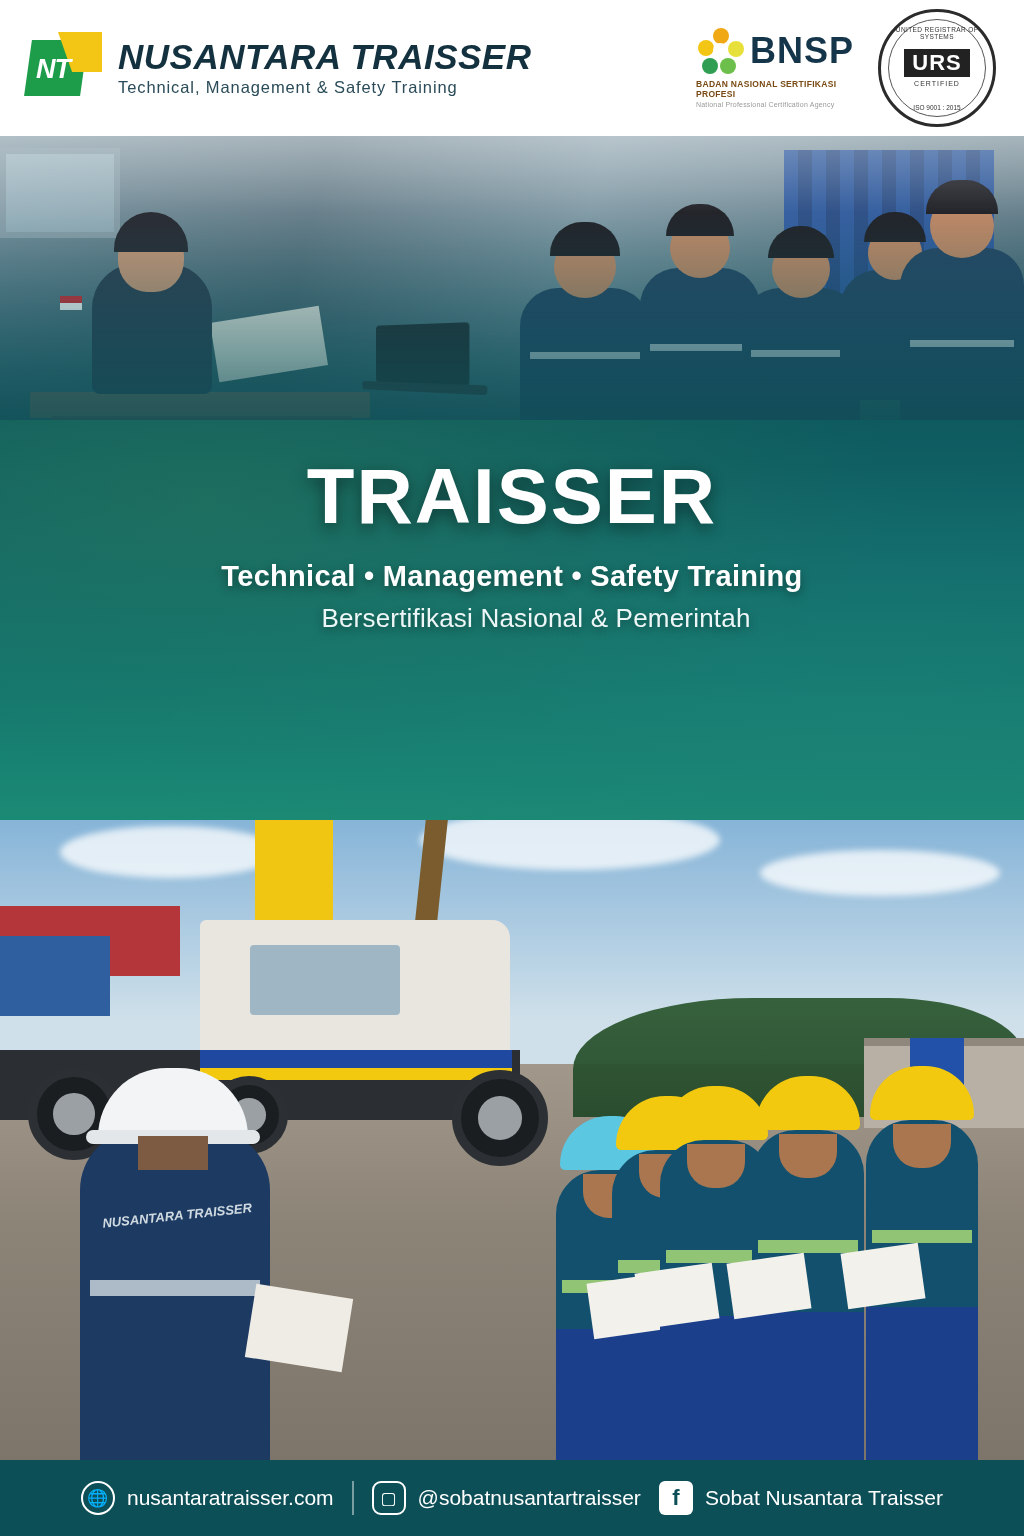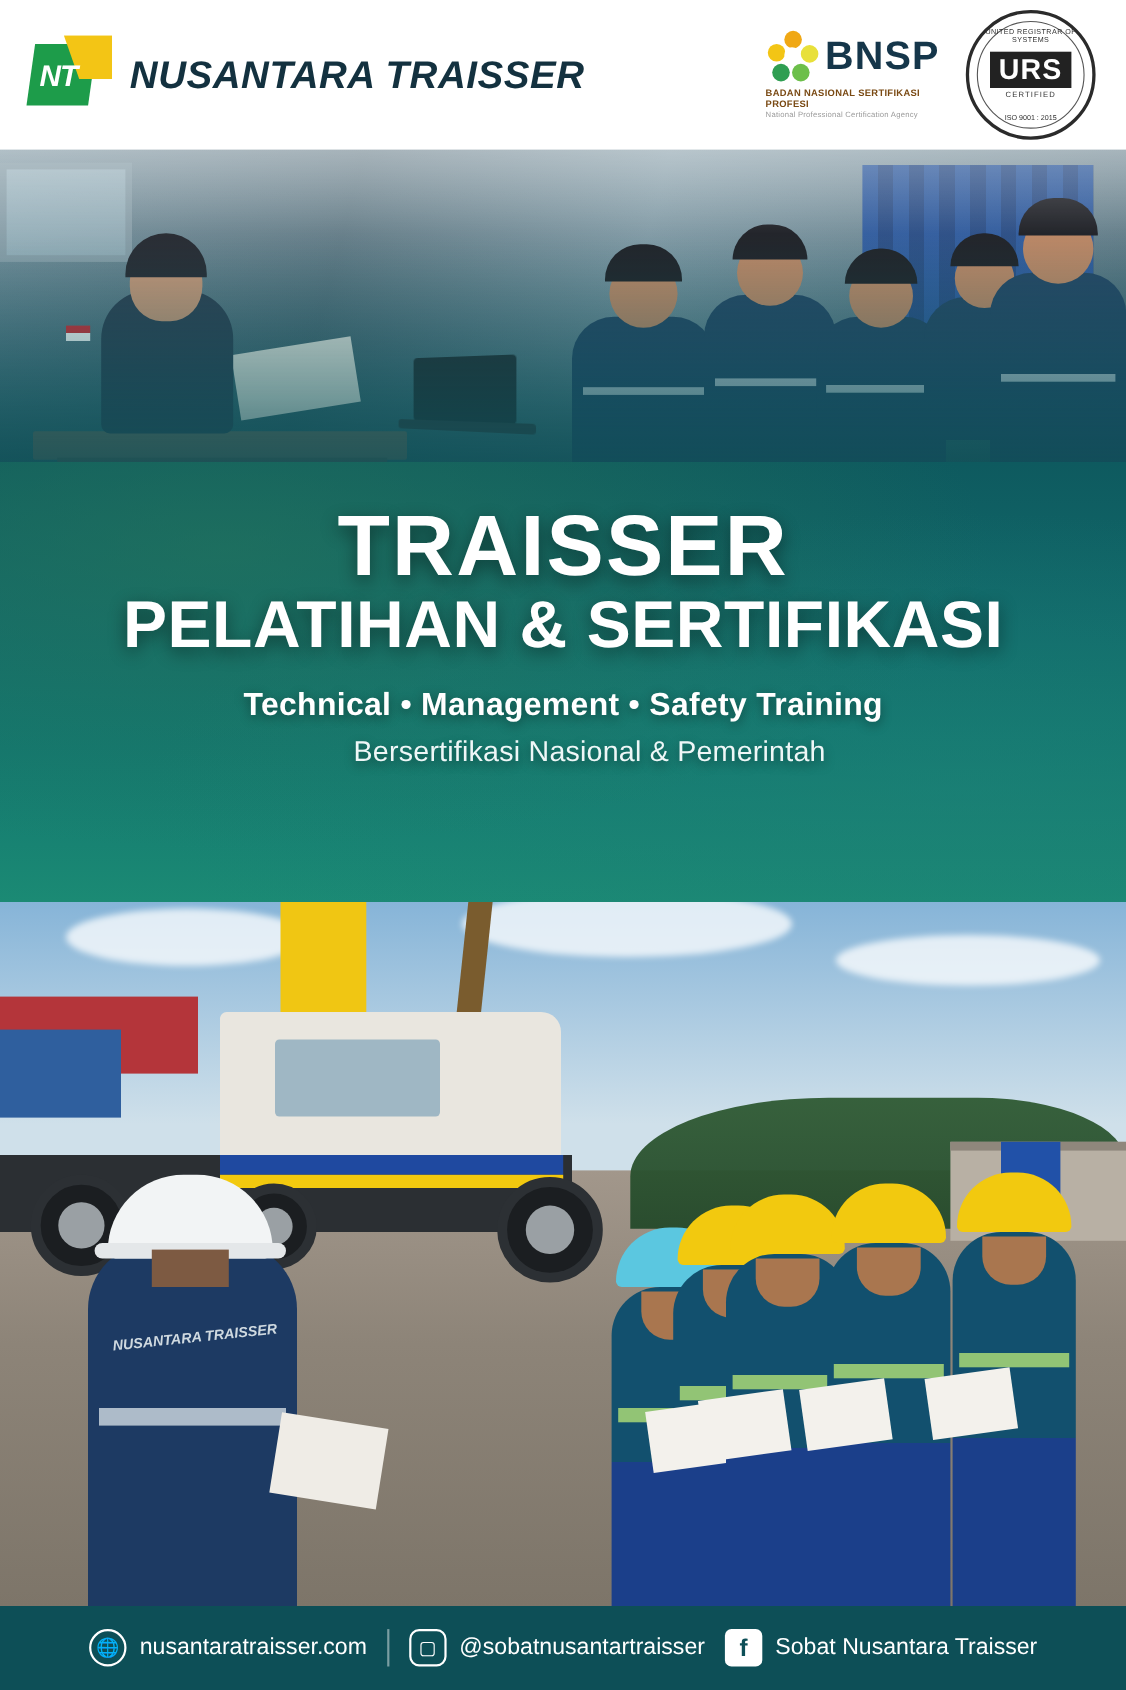--- a/index.html
+++ b/index.html
@@ -106,21 +106,21 @@
     content:"";
     position:absolute; inset:7px;
     border-radius:50%;
     border:1px solid #555;
   }
   .urs .urs-top {
     font-size:6.5px; color:#333; letter-spacing:0.4px;
     position:absolute; top:14px; width:100%; text-align:center;
   }
   .urs .urs-main {
-    font-size:26px; font-weight:bold; color:#1a1a1a; letter-spacing:1px;
+    font-size:22px; font-weight:bold; color:#1a1a1a; letter-spacing:1px;
     background:#222; color:#fff; padding:1px 8px;
   }
   .urs .urs-sub { font-size:7px; color:#333; margin-top:3px; letter-spacing:1px;}
   .urs .urs-bot { font-size:6.5px; color:#333; position:absolute; bottom:13px; width:100%; text-align:center;}
 
   
   .photo-top {
     position:absolute;
     top:130px; left:0; right:0; height:330px;
     background:
@@ -413,20 +413,21 @@
 
   <div class="header">
     <div class="brand">
       <div class="nt-mark">
         <div class="sq-green"></div>
         <div class="sq-yellow"></div>
         <div class="nt-text">NT</div>
       </div>
       <div class="brand-text">
         <div class="b-title">NUSANTARA TRAISSER</div>
+        <div class="b-sub">Technical, Management &amp; Safety Training</div>
       </div>
     </div>
 
     <div class="certs">
       <div class="bnsp">
         <div class="bnsp-row">
           <div class="bnsp-flower">
             <span></span>
               <span></span>
               <span></span>
@@ -486,21 +487,20 @@
       <div class="hr" style="top:-68px; width:72px; height:34px;"></div>
       <div class="stripe" style="top:92px;"></div>
     </div>
 
     <div class="band-fade"></div>
   </div>
 
   <div class="mid">
     <div class="mid-inner">
       <div class="t-program">TRAISSER</div>
-      <div class="t-pelatihan">PELATIHAN &amp; SERTIFIKASI</div>
       <div class="t-line3">Technical • Management • Safety Training</div>
       <div class="t-line4">Bersertifikasi Nasional &amp; Pemerintah</div>
     </div>
   </div>
 
   <div class="photo-bottom">
     <div class="sky"></div>
     <div class="cloud" style="left:60px; top:26px; width:220px; height:52px;"></div>
     <div class="cloud" style="left:420px; top:10px; width:300px; height:60px;"></div>
     <div class="cloud" style="left:760px; top:50px; width:240px; height:46px;"></div>

